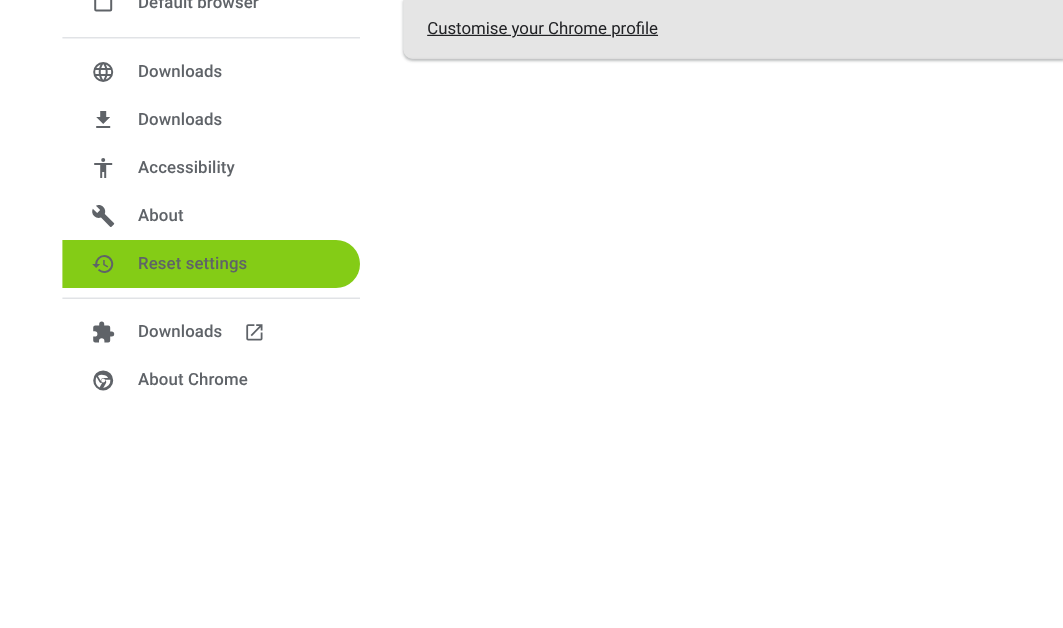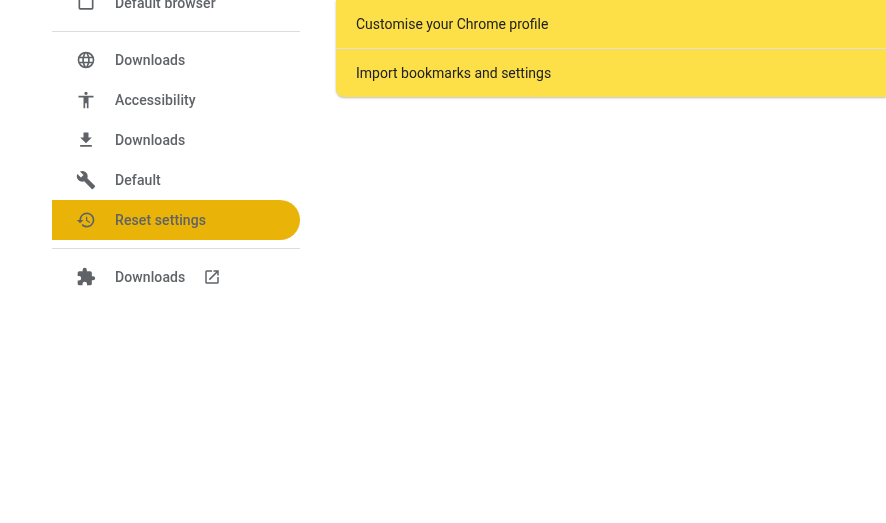--- a/index.html
+++ b/index.html
@@ -37,21 +37,21 @@
       height: 40px;
       padding-left: 24px;
       padding-right: 16px;
       cursor: pointer;
       border-top-right-radius: 100px;
       border-bottom-right-radius: 100px;
       color: #5f6368;
       font-weight: 500;
     }
     .sidebar-item.selected {
-      background: #eab308;
+      background: #84cc16;
     }
     .sidebar-item .icon {
       width: 20px;
       height: 20px;
       margin-right: 19px;
       display: flex;
       align-items: center;
       justify-content: center;
       flex-shrink: 0;
     }
@@ -74,24 +74,25 @@
       left: 248px;
       top: 0;
       right: 0;
       bottom: 0;
     }
     .card {
       position: absolute;
       left: 88px;
       top: 0;
       right: 0;
-      background: #fde047;
+      background: #e5e5e5;
       border-radius: 0 0 0 8px;
       box-shadow: 0 1px 2px rgba(60,64,67,0.25), 0 1px 3px rgba(60,64,67,0.1);
       overflow: hidden;
+      text-decoration: underline;
     }
     .card-row {
       height: 48px;
       display: flex;
       align-items: center;
       padding: 0 20px;
       font-size: 14px;
       color: #202124;
       cursor: pointer;
     }
@@ -123,42 +124,42 @@
         <svg width="20" height="20" viewBox="0 0 24 24">
             <path d="M12 2a10 10 0 1 0 0 20 10 10 0 0 0 0-20zm6.93 6h-2.95a15.65 15.65 0 0 0-1.38-3.56A8.03 8.03 0 0 1 18.93 8zM12 4c.83 1.2 1.48 2.53 1.91 4h-3.82c.43-1.47 1.08-2.8 1.91-4zM4.26 14a7.95 7.95 0 0 1 0-4h3.38a16.51 16.51 0 0 0 0 4H4.26zm.81 2h2.95c.32 1.25.78 2.45 1.38 3.56A8.03 8.03 0 0 1 5.07 16zm2.95-8H5.07a8.03 8.03 0 0 1 4.33-3.56A15.65 15.65 0 0 0 8.02 8zM12 20c-.83-1.2-1.48-2.53-1.91-4h3.82c-.43 1.47-1.08 2.8-1.91 4zm2.34-6H9.66a14.71 14.71 0 0 1 0-4h4.68a14.71 14.71 0 0 1 0 4zm.25 5.56c.6-1.11 1.06-2.31 1.38-3.56h2.95a8.03 8.03 0 0 1-4.33 3.56zM16.36 14a16.51 16.51 0 0 0 0-4h3.38a7.95 7.95 0 0 1 0 4h-3.38z"></path>
           </svg>
       </span>
       <span class="label">Downloads</span>
     </div>
 
     <div class="sidebar-item">
       <span class="icon">
         <svg width="20" height="20" viewBox="0 0 24 24">
+            <path d="M19 9h-4V3H9v6H5l7 7 7-7zM5 18v2h14v-2H5z"></path>
+          </svg>
+      </span>
+      <span class="label">Downloads</span>
+    </div>
+
+    <div class="sidebar-item">
+      <span class="icon">
+        <svg width="20" height="20" viewBox="0 0 24 24">
             <path d="M12 2a2 2 0 1 1 0 4 2 2 0 0 1 0-4zm9 7h-6v13h-2v-6h-2v6H9V9H3V7h18v2z"></path>
           </svg>
       </span>
       <span class="label">Accessibility</span>
     </div>
 
     <div class="sidebar-item">
       <span class="icon">
         <svg width="20" height="20" viewBox="0 0 24 24">
-            <path d="M19 9h-4V3H9v6H5l7 7 7-7zM5 18v2h14v-2H5z"></path>
-          </svg>
-      </span>
-      <span class="label">Downloads</span>
-    </div>
-
-    <div class="sidebar-item">
-      <span class="icon">
-        <svg width="20" height="20" viewBox="0 0 24 24">
             <path d="M22.7 19l-9.1-9.1c.9-2.3.4-5-1.5-6.9-2-2-5-2.4-7.4-1.3L9 6 6 9 1.6 4.7C.4 7.1.9 10.1 2.9 12.1c1.9 1.9 4.6 2.4 6.9 1.5l9.1 9.1c.4.4 1 .4 1.4 0l2.3-2.3c.5-.4.5-1.1.1-1.4z"></path>
           </svg>
       </span>
-      <span class="label">Default</span>
+      <span class="label">About</span>
     </div>
 
     <div class="sidebar-item selected">
       <span class="icon">
         <svg width="20" height="20" viewBox="0 0 24 24">
             <path d="M13 3a9 9 0 0 0-9 9H1l3.89 3.89.07.14L9 12H6a7 7 0 1 1 2.06 4.94l-1.42 1.42A9 9 0 1 0 13 3zm-1 5v5l4.28 2.54.72-1.21-3.5-2.08V8H12z"></path>
           </svg>
       </span>
       <span class="label">Reset settings</span>
     </div>
@@ -172,27 +173,32 @@
           </svg>
       </span>
       <span class="label">Downloads</span>
       <span class="external-icon">
         <svg width="18" height="18" viewBox="0 0 24 24">
             <path d="M19 19H5V5h7V3H5a2 2 0 0 0-2 2v14a2 2 0 0 0 2 2h14a2 2 0 0 0 2-2v-7h-2v7zM14 3v2h3.59l-9.83 9.83 1.41 1.41L19 6.41V10h2V3h-7z"></path>
           </svg>
       </span>
     </div>
 
+    <div class="sidebar-item">
+      <span class="icon">
+        <svg width="20" height="20" viewBox="0 0 24 24">
+            <path d="M12 2a10 10 0 0 0 0 20 10 10 0 0 0 0-20zm0 4.5a5.5 5.5 0 0 1 4.95 3.1l-4.95.02a2.4 2.4 0 0 0-2.36 2.88L6.7 7.48A7.47 7.47 0 0 1 12 6.5zM4.5 12c0-1.21.29-2.35.8-3.36l2.48 4.29a2.4 2.4 0 0 0 3.56.98l-2.94 5.09A7.51 7.51 0 0 1 4.5 12zM12 19.5l2.47-4.27a2.4 2.4 0 0 0-1.19-3.86l5.89-.02A7.5 7.5 0 0 1 12 19.5zM12 14a2 2 0 1 1 0-4 2 2 0 0 1 0 4z"></path>
+          </svg>
+      </span>
+      <span class="label">About Chrome</span>
+    </div>
 
   </div>
 </div>
 
 <div class="main">
   <div class="card">
     <div class="card-row">
       <span>Customise your Chrome profile</span>
     </div>
     <div class="card-divider"></div>
-    <div class="card-row">
-      <span>Import bookmarks and settings</span>
-    </div>
   </div>
 </div>
 
 </body></html>

